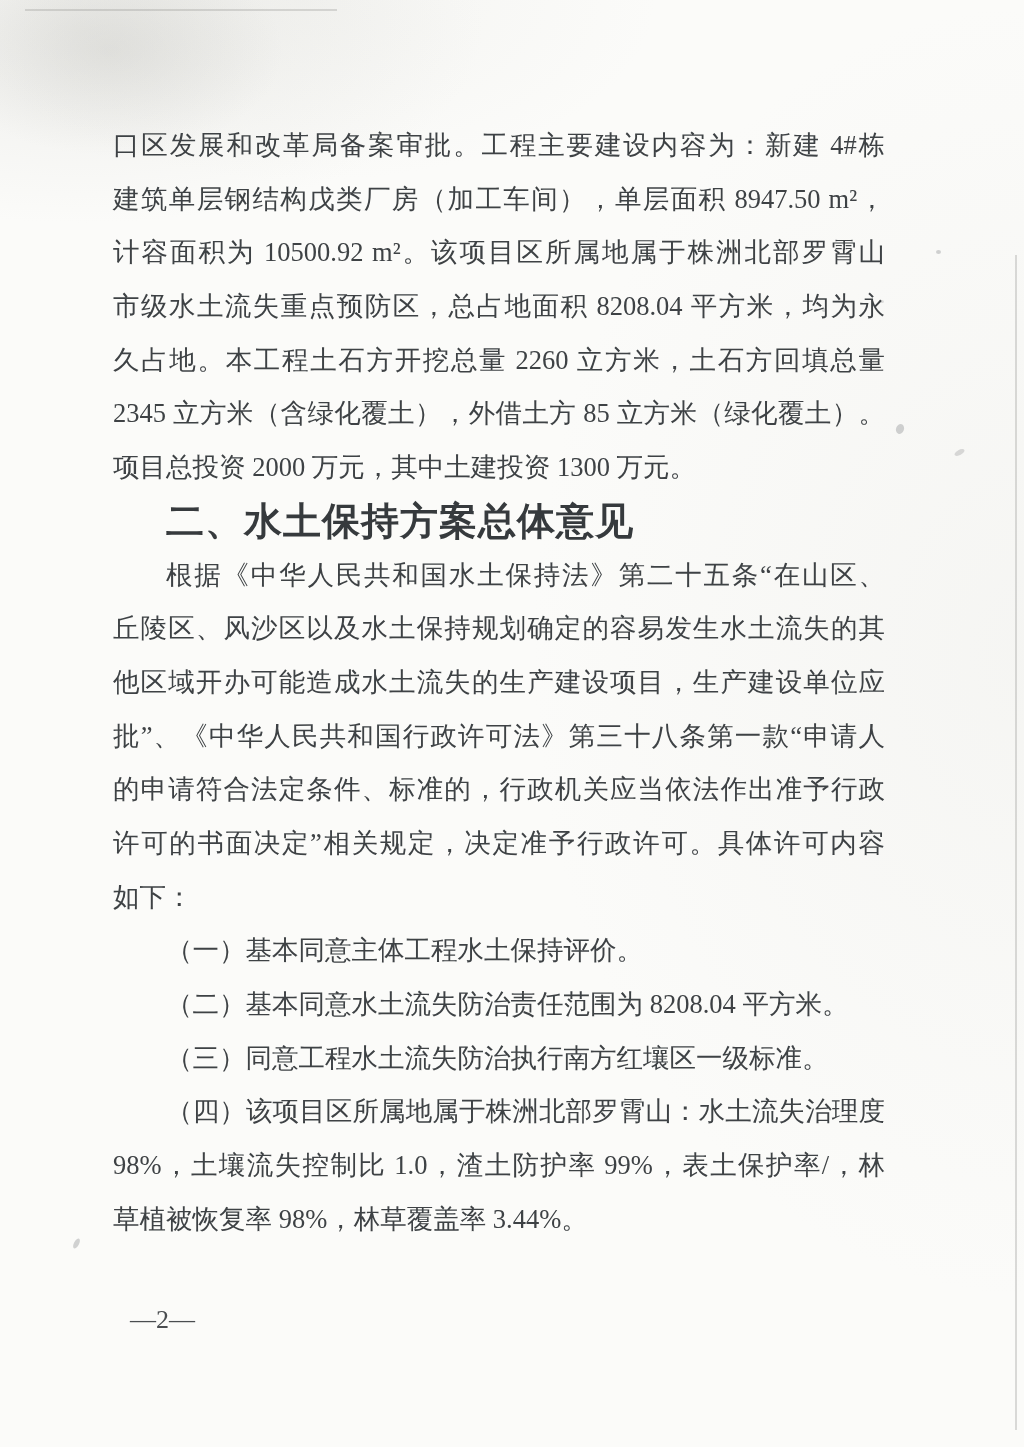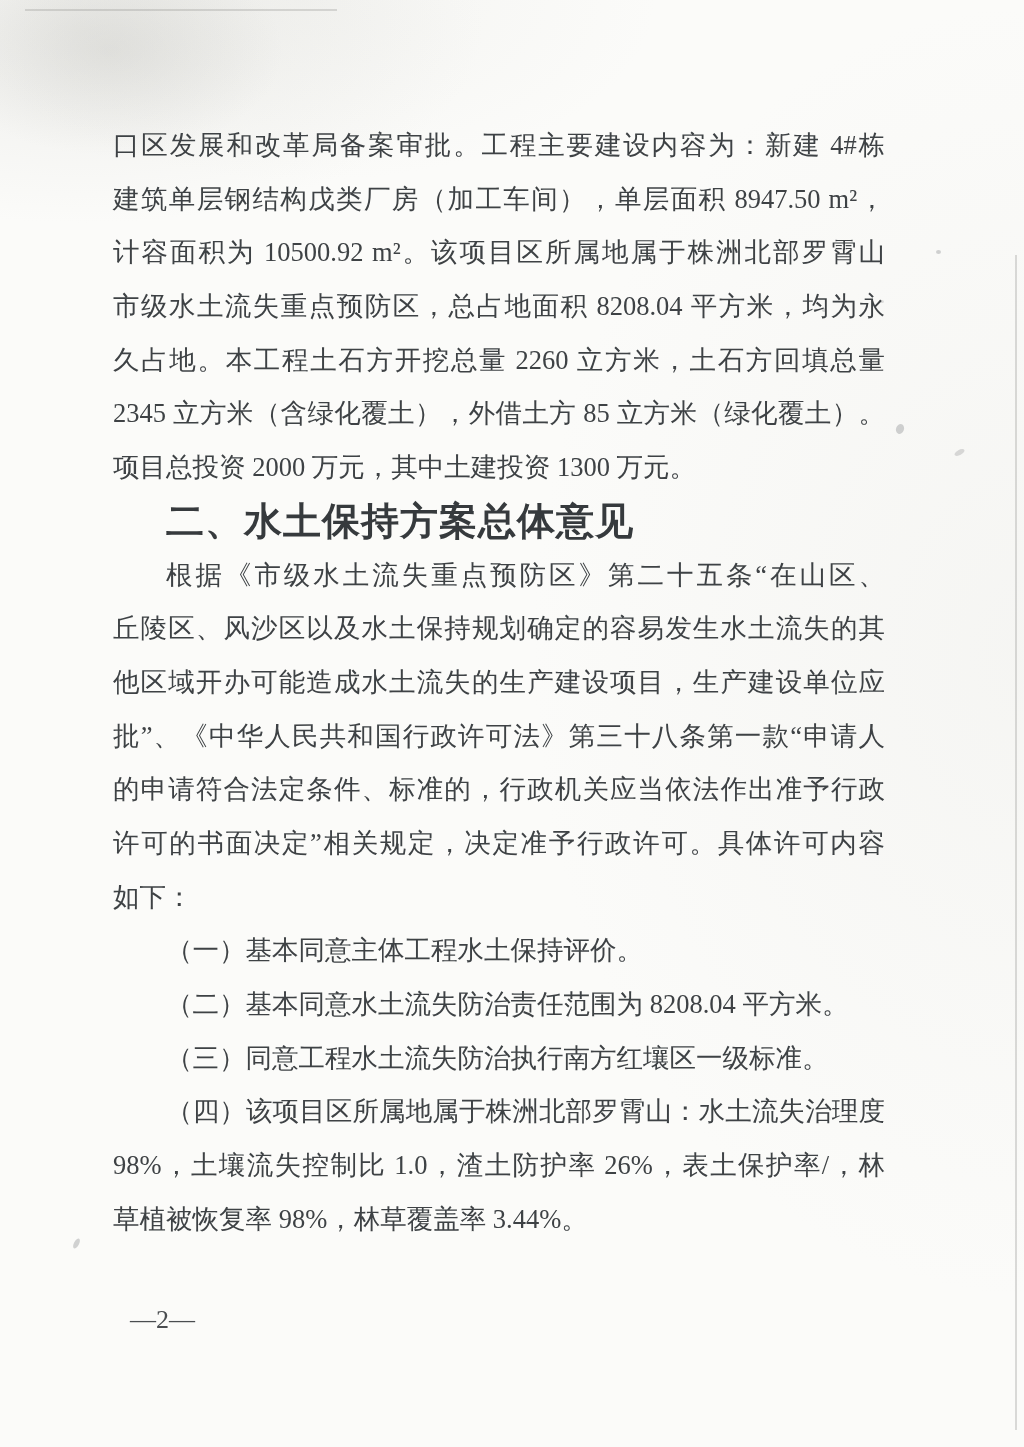--- a/index.html
+++ b/index.html
@@ -98,29 +98,29 @@
 
   <div class="content">
       <div class="doc-line justify">口区发展和改革局备案审批。工程主要建设内容为：新建 4#栋</div>
       <div class="doc-line justify">建筑单层钢结构戊类厂房（加工车间），单层面积 8947.50 m²，</div>
       <div class="doc-line justify">计容面积为 10500.92 m²。该项目区所属地属于株洲北部罗霄山</div>
       <div class="doc-line justify">市级水土流失重点预防区，总占地面积 8208.04 平方米，均为永</div>
       <div class="doc-line justify">久占地。本工程土石方开挖总量 2260 立方米，土石方回填总量</div>
       <div class="doc-line justify">2345 立方米（含绿化覆土），外借土方 85 立方米（绿化覆土）。</div>
       <div class="doc-line plain">项目总投资 2000 万元，其中土建投资 1300 万元。</div>
       <div class="doc-line heading indent">二、水土保持方案总体意见</div>
-      <div class="doc-line justify indent">根据《市级水土流失重点预防区》第二十五条“在山区、</div>
+      <div class="doc-line justify indent">根据《中华人民共和国水土保持法》第二十五条“在山区、</div>
       <div class="doc-line justify">丘陵区、风沙区以及水土保持规划确定的容易发生水土流失的其</div>
       <div class="doc-line justify">他区域开办可能造成水土流失的生产建设项目，生产建设单位应</div>
       <div class="doc-line justify">批”、《中华人民共和国行政许可法》第三十八条第一款“申请人</div>
       <div class="doc-line justify">的申请符合法定条件、标准的，行政机关应当依法作出准予行政</div>
       <div class="doc-line justify">许可的书面决定”相关规定，决定准予行政许可。具体许可内容</div>
       <div class="doc-line plain">如下：</div>
       <div class="doc-line plain indent">（一）基本同意主体工程水土保持评价。</div>
       <div class="doc-line plain indent">（二）基本同意水土流失防治责任范围为 8208.04 平方米。</div>
       <div class="doc-line plain indent">（三）同意工程水土流失防治执行南方红壤区一级标准。</div>
       <div class="doc-line justify indent">（四）该项目区所属地属于株洲北部罗霄山：水土流失治理度</div>
-      <div class="doc-line justify">98%，土壤流失控制比 1.0，渣土防护率 26%，表土保护率/，林</div>
+      <div class="doc-line justify">98%，土壤流失控制比 1.0，渣土防护率 99%，表土保护率/，林</div>
       <div class="doc-line plain">草植被恢复率 98%，林草覆盖率 3.44%。</div>
     </div>
 
   <div class="page-number">—2—</div>
 </div>
 
 </body></html>

